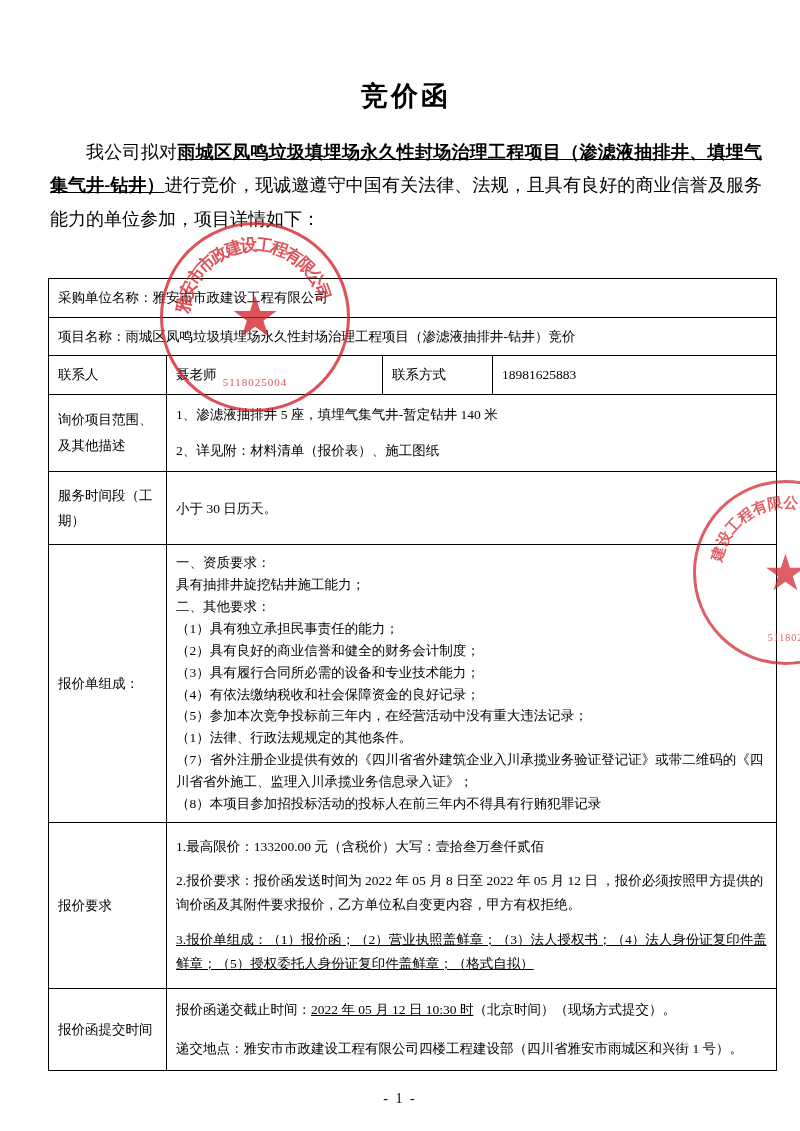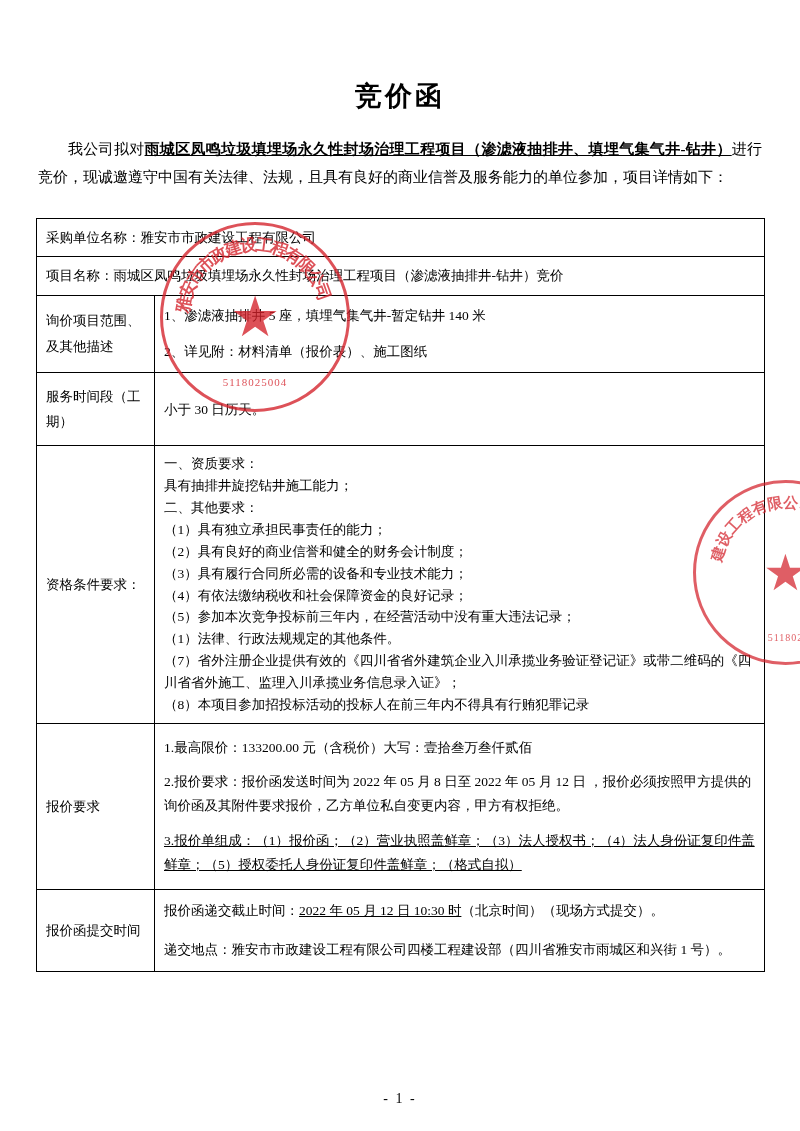--- a/index.html
+++ b/index.html
@@ -13,35 +13,35 @@
     position: relative;
     font-family: "Liberation Serif", "DejaVu Serif", serif;
     color: #000;
     overflow: hidden;
   }
   .page {
     position: relative;
     width: 800px;
     height: 1131px;
     box-sizing: border-box;
-    padding: 78px 36px 0 36px;
+    padding: 78px 36px 0 48px;
   }
   .doc-title {
     text-align: center;
     font-size: 27px;
     font-weight: bold;
     letter-spacing: 3px;
     margin: 0 0 22px 0;
     font-family: "Liberation Serif", "DejaVu Serif", serif;
   }
   .intro {
-    font-size: 15px;
+    font-size: 18px;
     line-height: 1.85;
     text-indent: 2em;
-    margin: 0 2px 26px 2px;
+    margin: 0 2px 42px 2px;
     text-align: justify;
   }
   .intro .u {
     text-decoration: underline;
     font-weight: bold;
   }
   table.main {
     width: 100%;
     border-collapse: collapse;
     table-layout: fixed;
@@ -189,32 +189,38 @@
       <col style="width:284px">
     </colgroup>
     <tbody>
       <tr>
         <td colspan="4" class="cell-pad"><span>采购单位名称：</span><span>雅安市市政建设工程有限公司</span></td>
       </tr>
       <tr>
         <td colspan="4" class="cell-pad"><span>项目名称：</span><span>雨城区凤鸣垃圾填埋场永久性封场治理工程项目（渗滤液抽排井-钻井）竞价</span></td>
       </tr>
       <tr>
+        <td class="lbl">联系人</td>
+        <td>聂老师</td>
+        <td class="lbl2">联系方式</td>
+        <td>18981625883</td>
+      </tr>
+      <tr>
         <td class="lbl vtop" style="line-height:1.9">询价项目范围、及其他描述</td>
         <td colspan="3" class="multi vtop" style="line-height:1.95">
           <p>1、渗滤液抽排井 5 座，填埋气集气井-暂定钻井 140 米</p>
           <p>2、详见附：材料清单（报价表）、施工图纸</p>
         </td>
       </tr>
       <tr>
         <td class="lbl vtop" style="height:58px;line-height:1.9">服务时间段（工期）</td>
         <td colspan="3" class="vtop">小于 30 日历天。</td>
       </tr>
       <tr>
-        <td class="lbl">资格条件要求：</td>
+        <td class="lbl">报价单组成：</td>
         <td colspan="3" class="qual vtop">
           <p>一、资质要求：</p>
           <p>具有抽排井旋挖钻井施工能力；</p>
           <p>二、其他要求：</p>
           <p>（1）具有独立承担民事责任的能力；</p>
           <p>（2）具有良好的商业信誉和健全的财务会计制度；</p>
           <p>（3）具有履行合同所必需的设备和专业技术能力；</p>
           <p>（4）有依法缴纳税收和社会保障资金的良好记录；</p>
           <p>（5）参加本次竞争投标前三年内，在经营活动中没有重大违法记录；</p>
           <p>（1）法律、行政法规规定的其他条件。</p>

